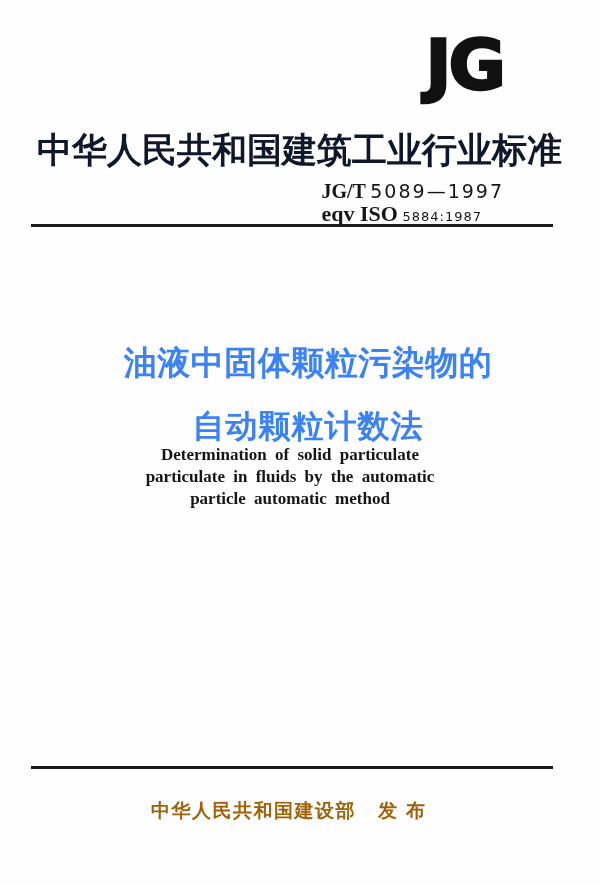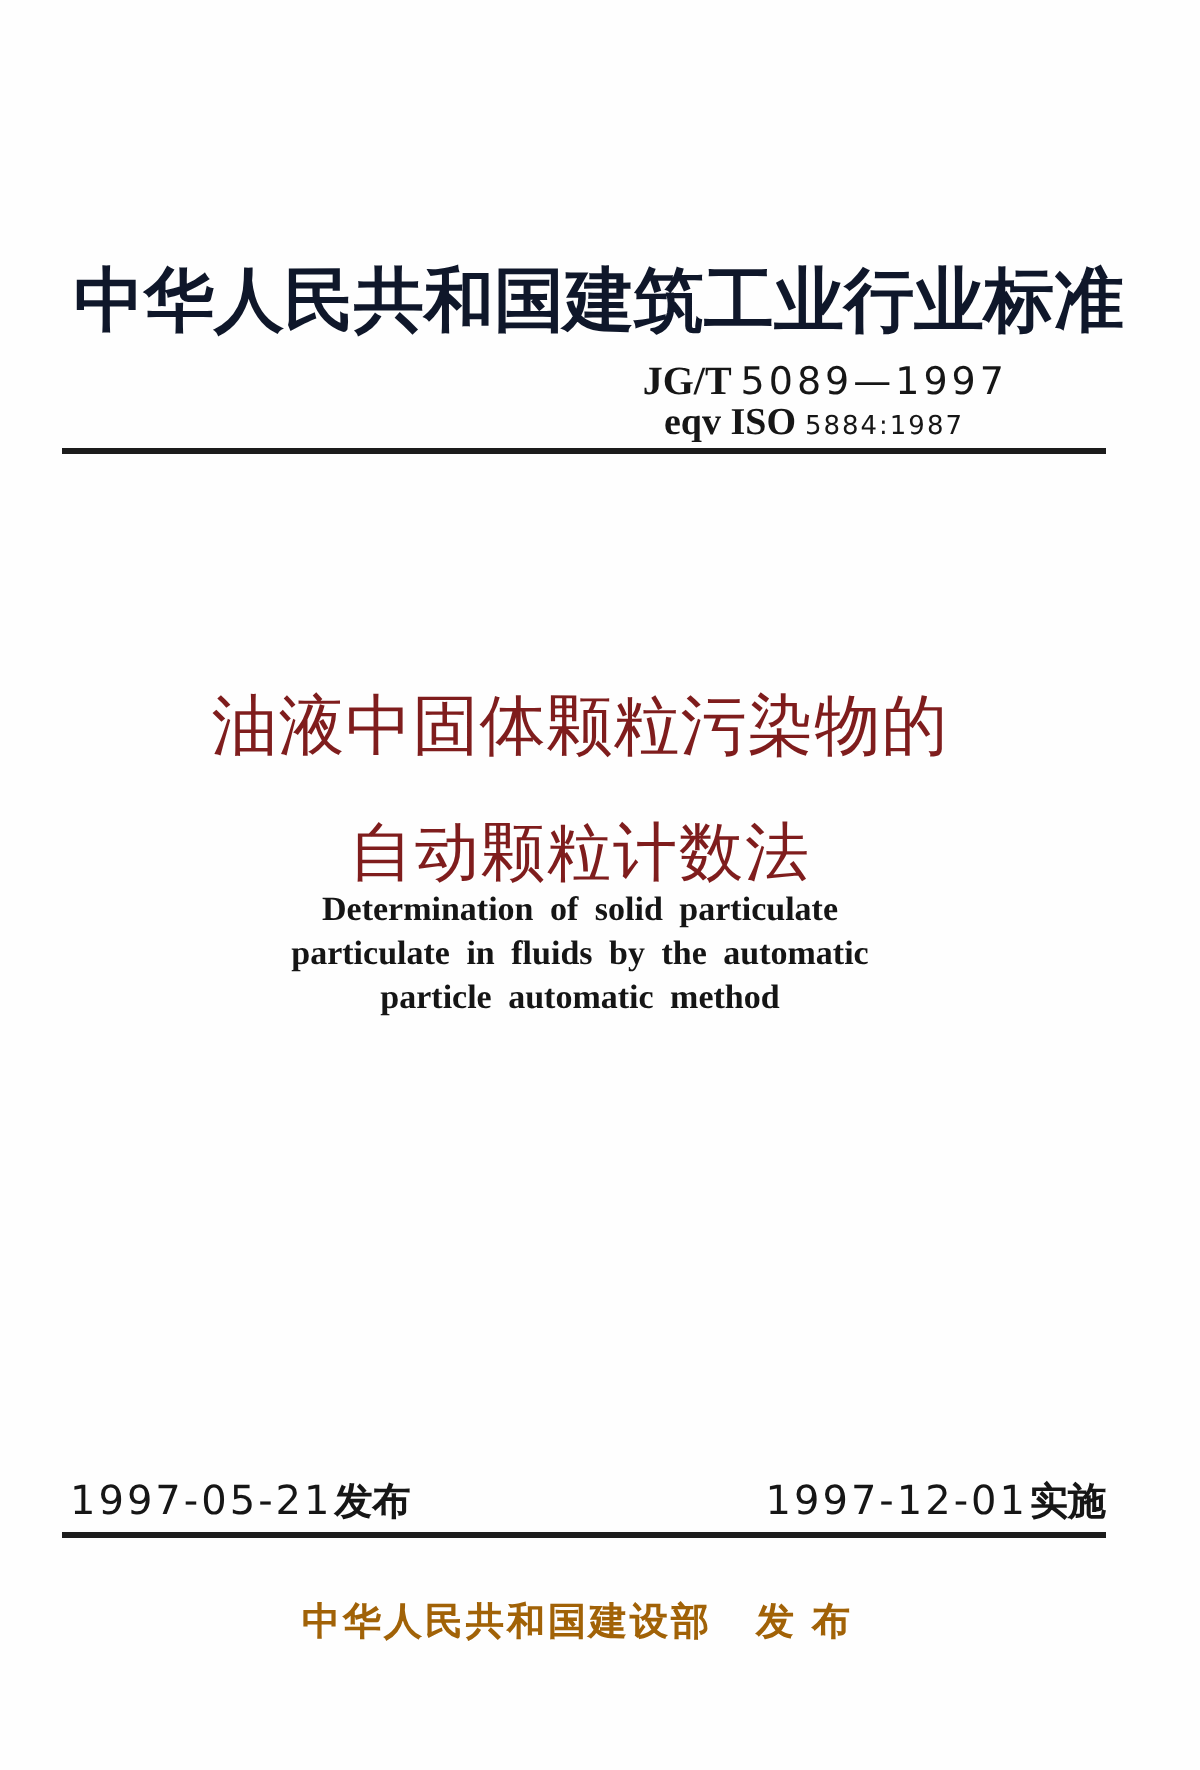--- a/index.html
+++ b/index.html
@@ -61,42 +61,43 @@
   .std-prefix {
     font-family: "Liberation Serif", serif;
     font-weight: bold;
     font-size: 20px;
   }
   .std-number {
     font-family: "DejaVu Sans", sans-serif;
     font-size: 19px;
     letter-spacing: 2px;
   }
-  .std-line2 .std-prefix { font-size: 19px; }
+  .std-line2 .std-prefix { font-size: 22px; }
   .std-line2 .std-number { font-size: 13px; letter-spacing: 1px; }
 
   .rule {
     position: absolute;
     left: 31px;
     width: 522px;
     height: 3px;
     background: #1c1c1c;
   }
   .rule-top { top: 224px; }
   .rule-bottom { top: 766px; }
 
   
   .title-cn {
     position: absolute;
     top: 341px;
     left: 0;
     width: 580px;
     text-align: center;
-    font-weight: normal;
-    color: #7f1d1d;
+    font-weight: bold;
+    color: #3b82f6;
+    padding-left: 18px;
   }
   .title-cn .line1 { font-size: 33px; letter-spacing: 0.5px; }
   .title-cn .line2 { font-size: 32px; letter-spacing: 1px; margin-top: 19px; }
 
   
   .title-en {
     position: absolute;
     top: 444px;
     left: 0;
     width: 580px;
@@ -147,20 +148,21 @@
   .publish-action {
     margin-left: 22px;
     letter-spacing: 9px;
   }
 </style>
 </head>
 <body>
 
 <div class="page">
 
+  <div class="jg-logo">JG</div>
 
   <div class="header-title">中华人民共和国建筑工业行业标准</div>
 
   <div class="std-line1">
     <span class="std-prefix">JG/T</span>
     <span class="std-number">5089—1997</span>
   </div>
 
   <div class="std-line2">
     <span class="std-prefix">eqv ISO</span>
@@ -173,28 +175,20 @@
     <div class="line1">油液中固体颗粒污染物的</div>
     <div class="line2">自动颗粒计数法</div>
   </div>
 
   <div class="title-en">
     <div>Determination of solid particulate</div>
     <div>particulate in fluids by the automatic</div>
     <div>particle automatic method</div>
   </div>
 
-  <div class="dates-row">
-    <div class="date-group">
-      <span class="date-digits">1997-05-21</span><span class="date-label">发布</span>
-    </div>
-    <div class="date-group">
-      <span class="date-digits">1997-12-01</span><span class="date-label">实施</span>
-    </div>
-  </div>
 
   <div class="rule rule-bottom"></div>
 
   <div class="publisher-row">
     <span>中华人民共和国建设部</span><span class="publish-action">发布</span>
   </div>
 
 </div>
 
 </body></html>

